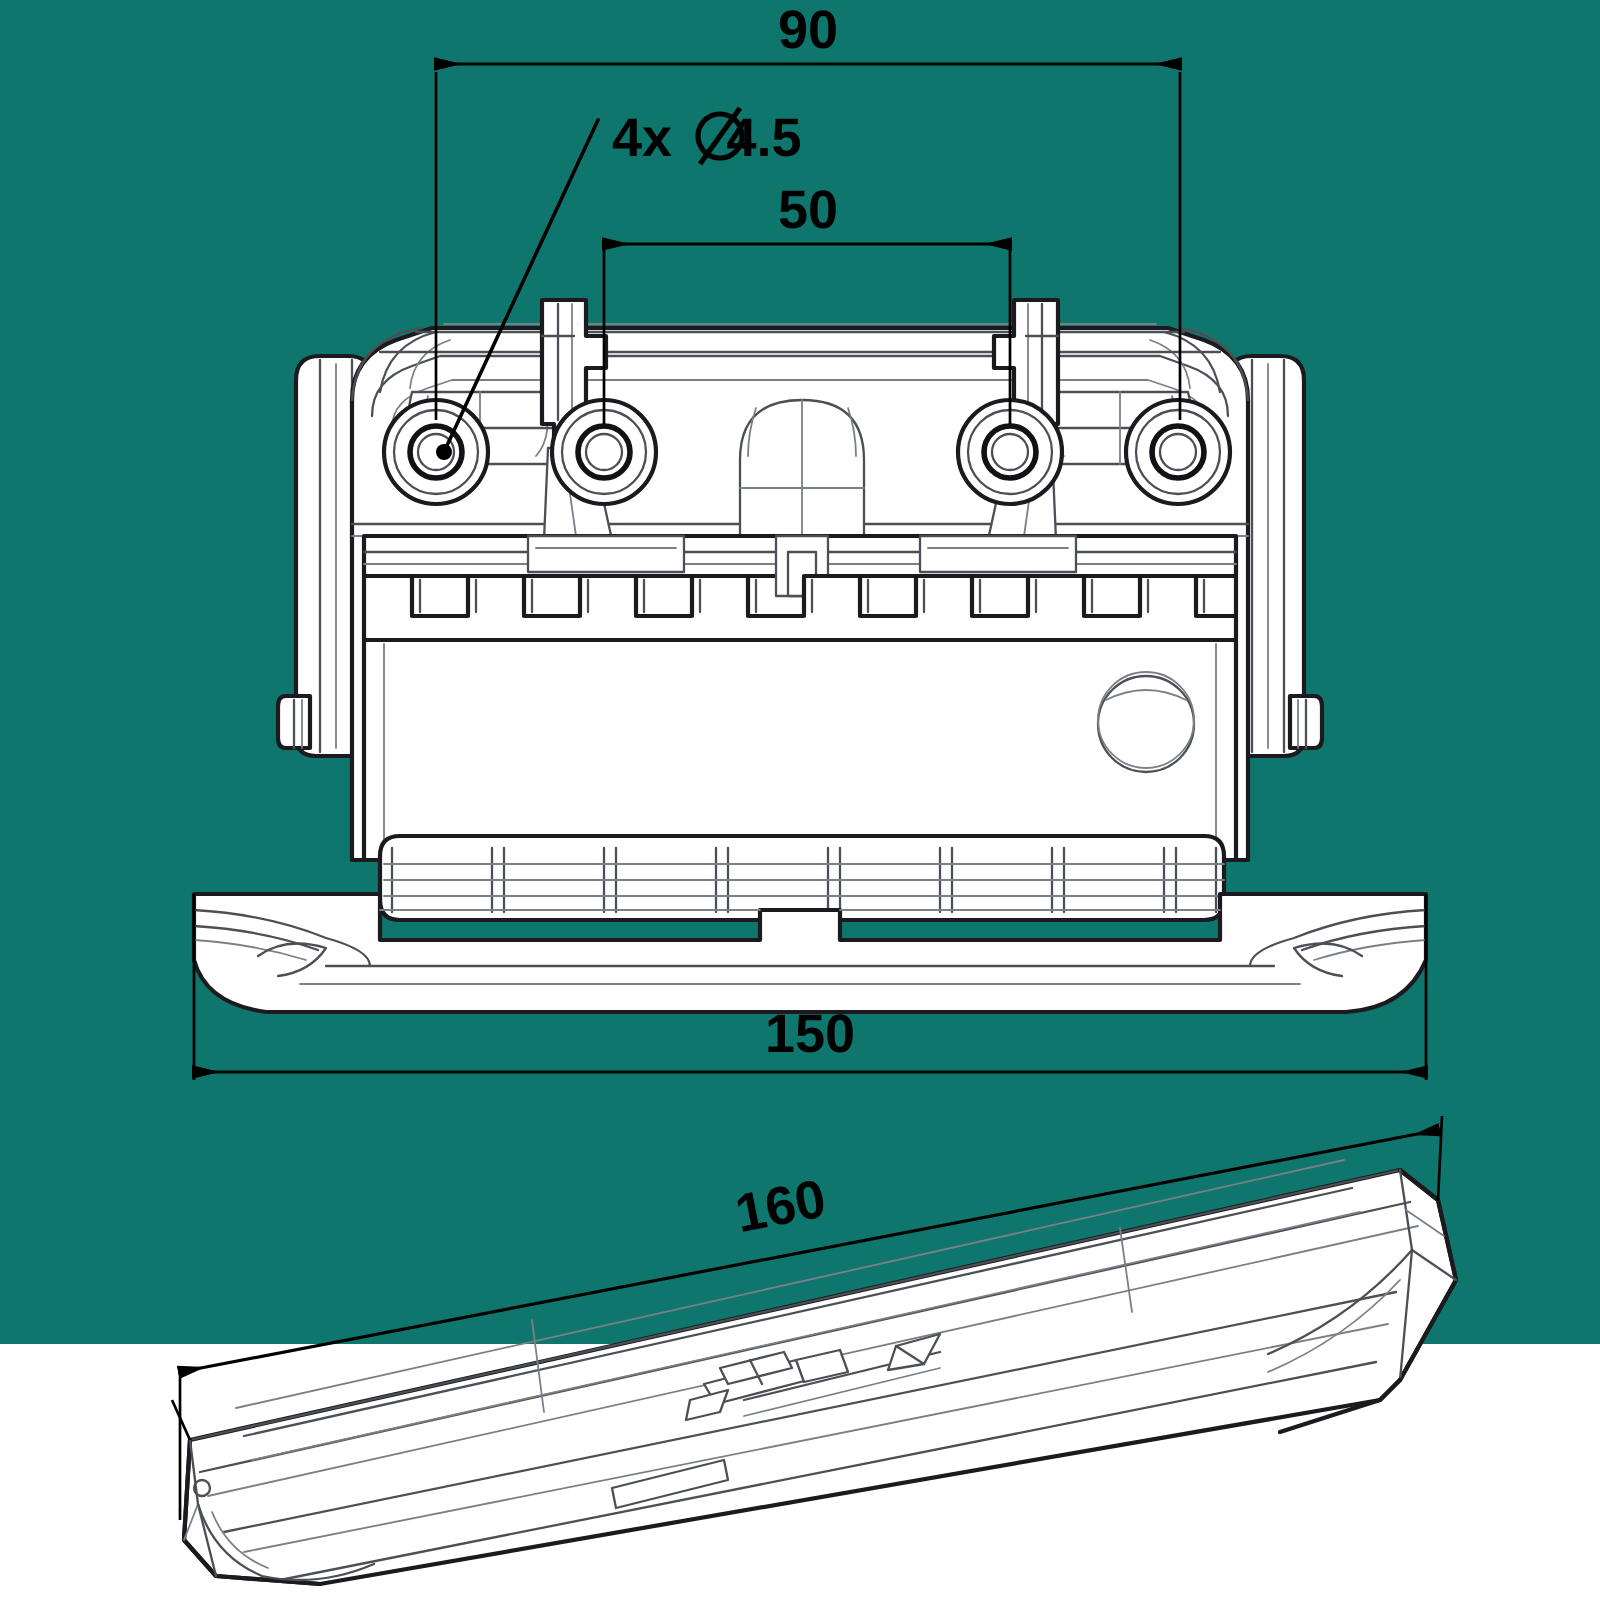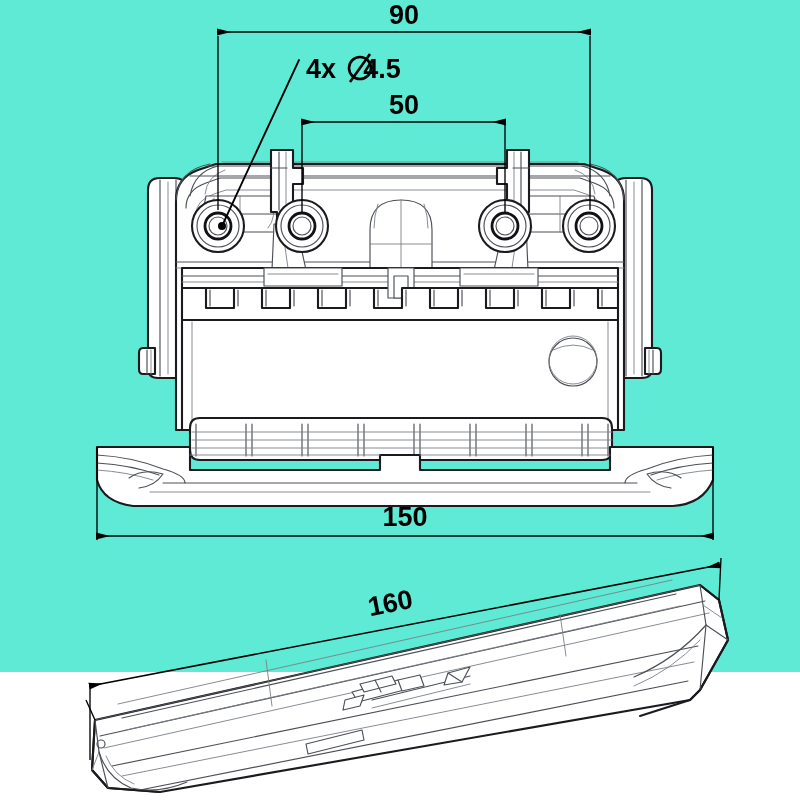--- a/index.html
+++ b/index.html
@@ -10,21 +10,21 @@
   body {
     width: 800px;
     height: 800px;
     font-family: "Liberation Sans", sans-serif;
     overflow: hidden;
   }
   #drawing-root {
     position: relative;
     width: 800px;
     height: 672px;
-    background: #5eead4;
+    background: #0f766e;
     text-decoration: underline;
   }
   svg.cad {
     position: absolute;
     top: 0; left: 0;
     width: 800px;
     height: 800px;
     display: block;
   }
   .dim-text {

